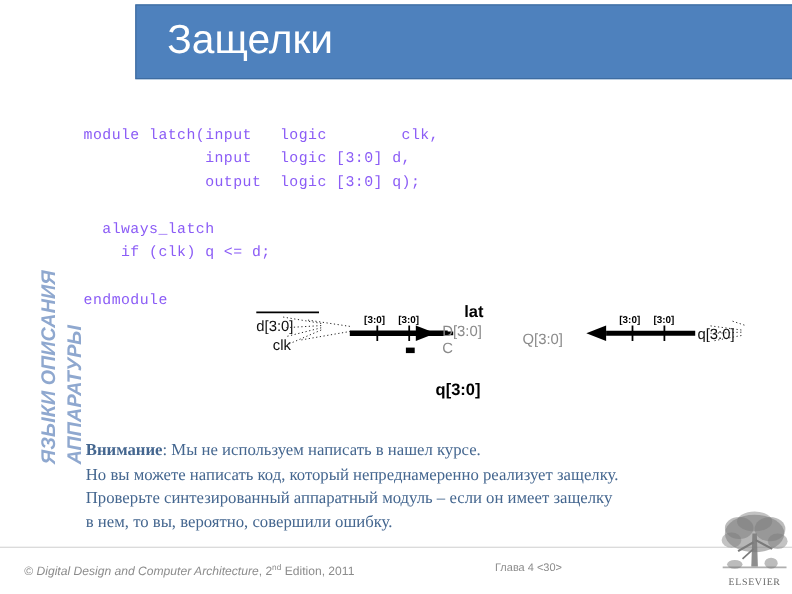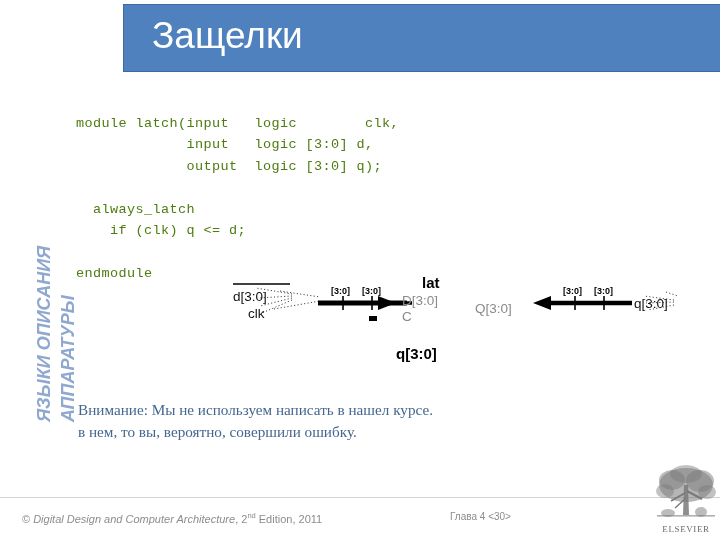--- a/index.html
+++ b/index.html
@@ -61,21 +61,21 @@
   #sidebar-caption .l2 { display:block; }
 
   
   #code-block {
     position: absolute;
     left: 76px;
     top: 99px;
     font-family: "Liberation Mono", "DejaVu Sans Mono", monospace;
     font-size: 13.5px;
     line-height: 21.5px;
-    color: #4d7c0f;
+    color: #8b5cf6;
     white-space: pre;
     letter-spacing: 0.4px;
   }
 
   
   #diagram {
     position: absolute;
     left: 200px;
     top: 272px;
     width: 480px;
@@ -87,21 +87,21 @@
   #note {
     position: absolute;
     left: 78px;
     top: 399px;
     width: 580px;
     font-family: "Liberation Serif", "DejaVu Serif", serif;
     font-size: 15.2px;
     line-height: 21.5px;
     color: #44668f;
   }
-  #note .strong { font-weight: normal; }
+  #note .strong { font-weight: bold; }
   #note .line { display: block; white-space: nowrap; }
 
   
   #footer-rule {
     position: absolute;
     left: 0px;
     top: 497px;
     width: 720px;
     height: 1px;
     background: #d3d3d3;
@@ -217,20 +217,22 @@
       <line x1="474" y1="33" x2="448" y2="38"></line>
       <line x1="466" y1="20" x2="478" y2="24"></line>
     </g>
 
     <text x="196" y="87" font-family="Liberation Sans, sans-serif" font-size="15" font-weight="bold" fill="#000">q[3:0]</text>
   </svg>
 </div>
 
 <div id="note">
   <span class="line"><span class="strong">Внимание</span><span>: Мы не используем написать в нашел курсе.</span></span>
+  <span class="line">Но вы можете написать код, который непреднамеренно реализует защелку.</span>
+  <span class="line">Проверьте синтезированный аппаратный модуль – если он имеет защелку</span>
   <span class="line">в нем, то вы, вероятно, совершили  ошибку.</span>
 </div>
 
 <div id="footer-rule"></div>
 
 <div id="footer-copyright">
   <span>©</span>
   <span class="it">Digital Design and Computer Architecture</span><span>, 2</span><sup>nd</sup><span> Edition, 2011</span>
 </div>
 

